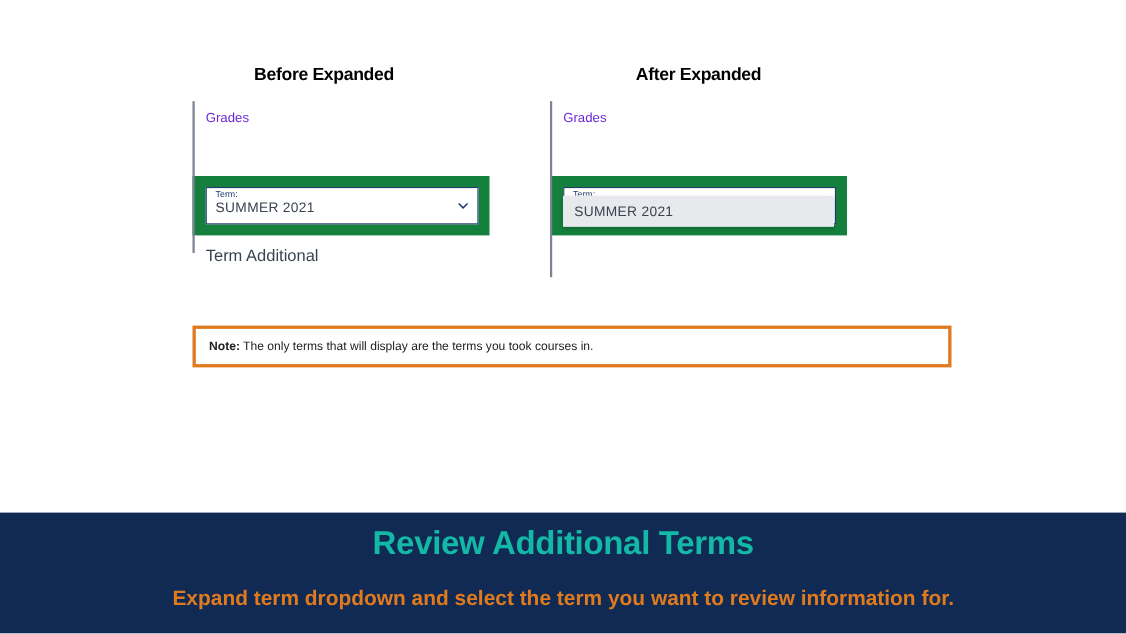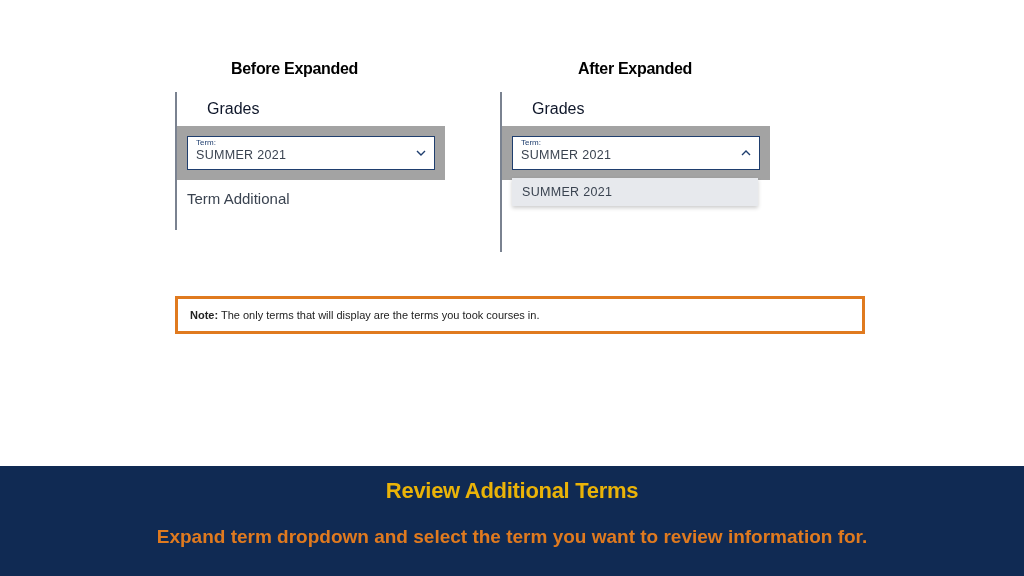--- a/index.html
+++ b/index.html
@@ -11,22 +11,22 @@
   .col-title.after  { left: 578px; top: 60px; }
 
   .panel { position: absolute; background: #fff; }
   .panel.before { left: 175px; top: 92px; width: 270px; height: 140px; }
   .panel.after  { left: 500px; top: 92px; width: 270px; height: 165px; }
 
   .vbar { position: absolute; left: 0; top: 0; width: 2px; background: #7a8290; }
   .panel.before .vbar { height: 138px; }
   .panel.after  .vbar { height: 160px; }
 
-  .section-head { font-size: 16px; color: #0f172a; padding: 8px 10px 8px 12px; background: #fff; margin-left: 20px; }
-  .grayband { background: #a3a3a3; padding: 10px 10px 10px 12px; }
+  .section-head { font-size: 12px; color: #6d28d9; padding: 8px 10px 8px 12px; background: #fff; }
+  .grayband { background: #15803d; padding: 10px 10px 10px 12px; margin-top: 38px; }
 
   .term-select {
     position: relative; background: #fff; border: 1px solid #1f3e6e;
     height: 34px; padding: 2px 24px 2px 8px; cursor: pointer;
   }
   .term-label { font-size: 8px; color: #1f3e6e; line-height: 1; margin-bottom: 1px; }
   .term-value { font-size: 12.5px; color: #3a4350; letter-spacing: 0.3px; }
 
   .chev { position: absolute; right: 7px; top: 50%; transform: translateY(-50%); width: 12px; height: 12px; }
   .chev svg { display: block; }
@@ -45,21 +45,21 @@
     position: absolute; left: 175px; top: 296px; width: 690px;
     border: 3px solid #e07a1f; padding: 10px 12px;
     font-size: 11px; color: #222;
   }
   .note-box b { font-weight: 700; }
 
   .footer {
     position: absolute; left: 0; bottom: 0; width: 1024px; height: 110px;
     background: #102a53; text-align: center; padding-top: 12px;
   }
-  .footer-title { color: #eab308; font-weight: 900; font-size: 22px; letter-spacing: -0.3px; }
+  .footer-title { color: #14b8a6; font-weight: 900; font-size: 30px; letter-spacing: -0.3px; }
   .footer-sub  { color: #e07a1f; font-weight: 800; font-size: 19px; line-height: 1.35; margin-top: 20px; padding: 0 60px; }
 </style>
 </head>
 <body>
 
 <div class="stage">
 
   <div class="col-title before">Before Expanded</div>
   <div class="col-title after">After Expanded</div>
 

